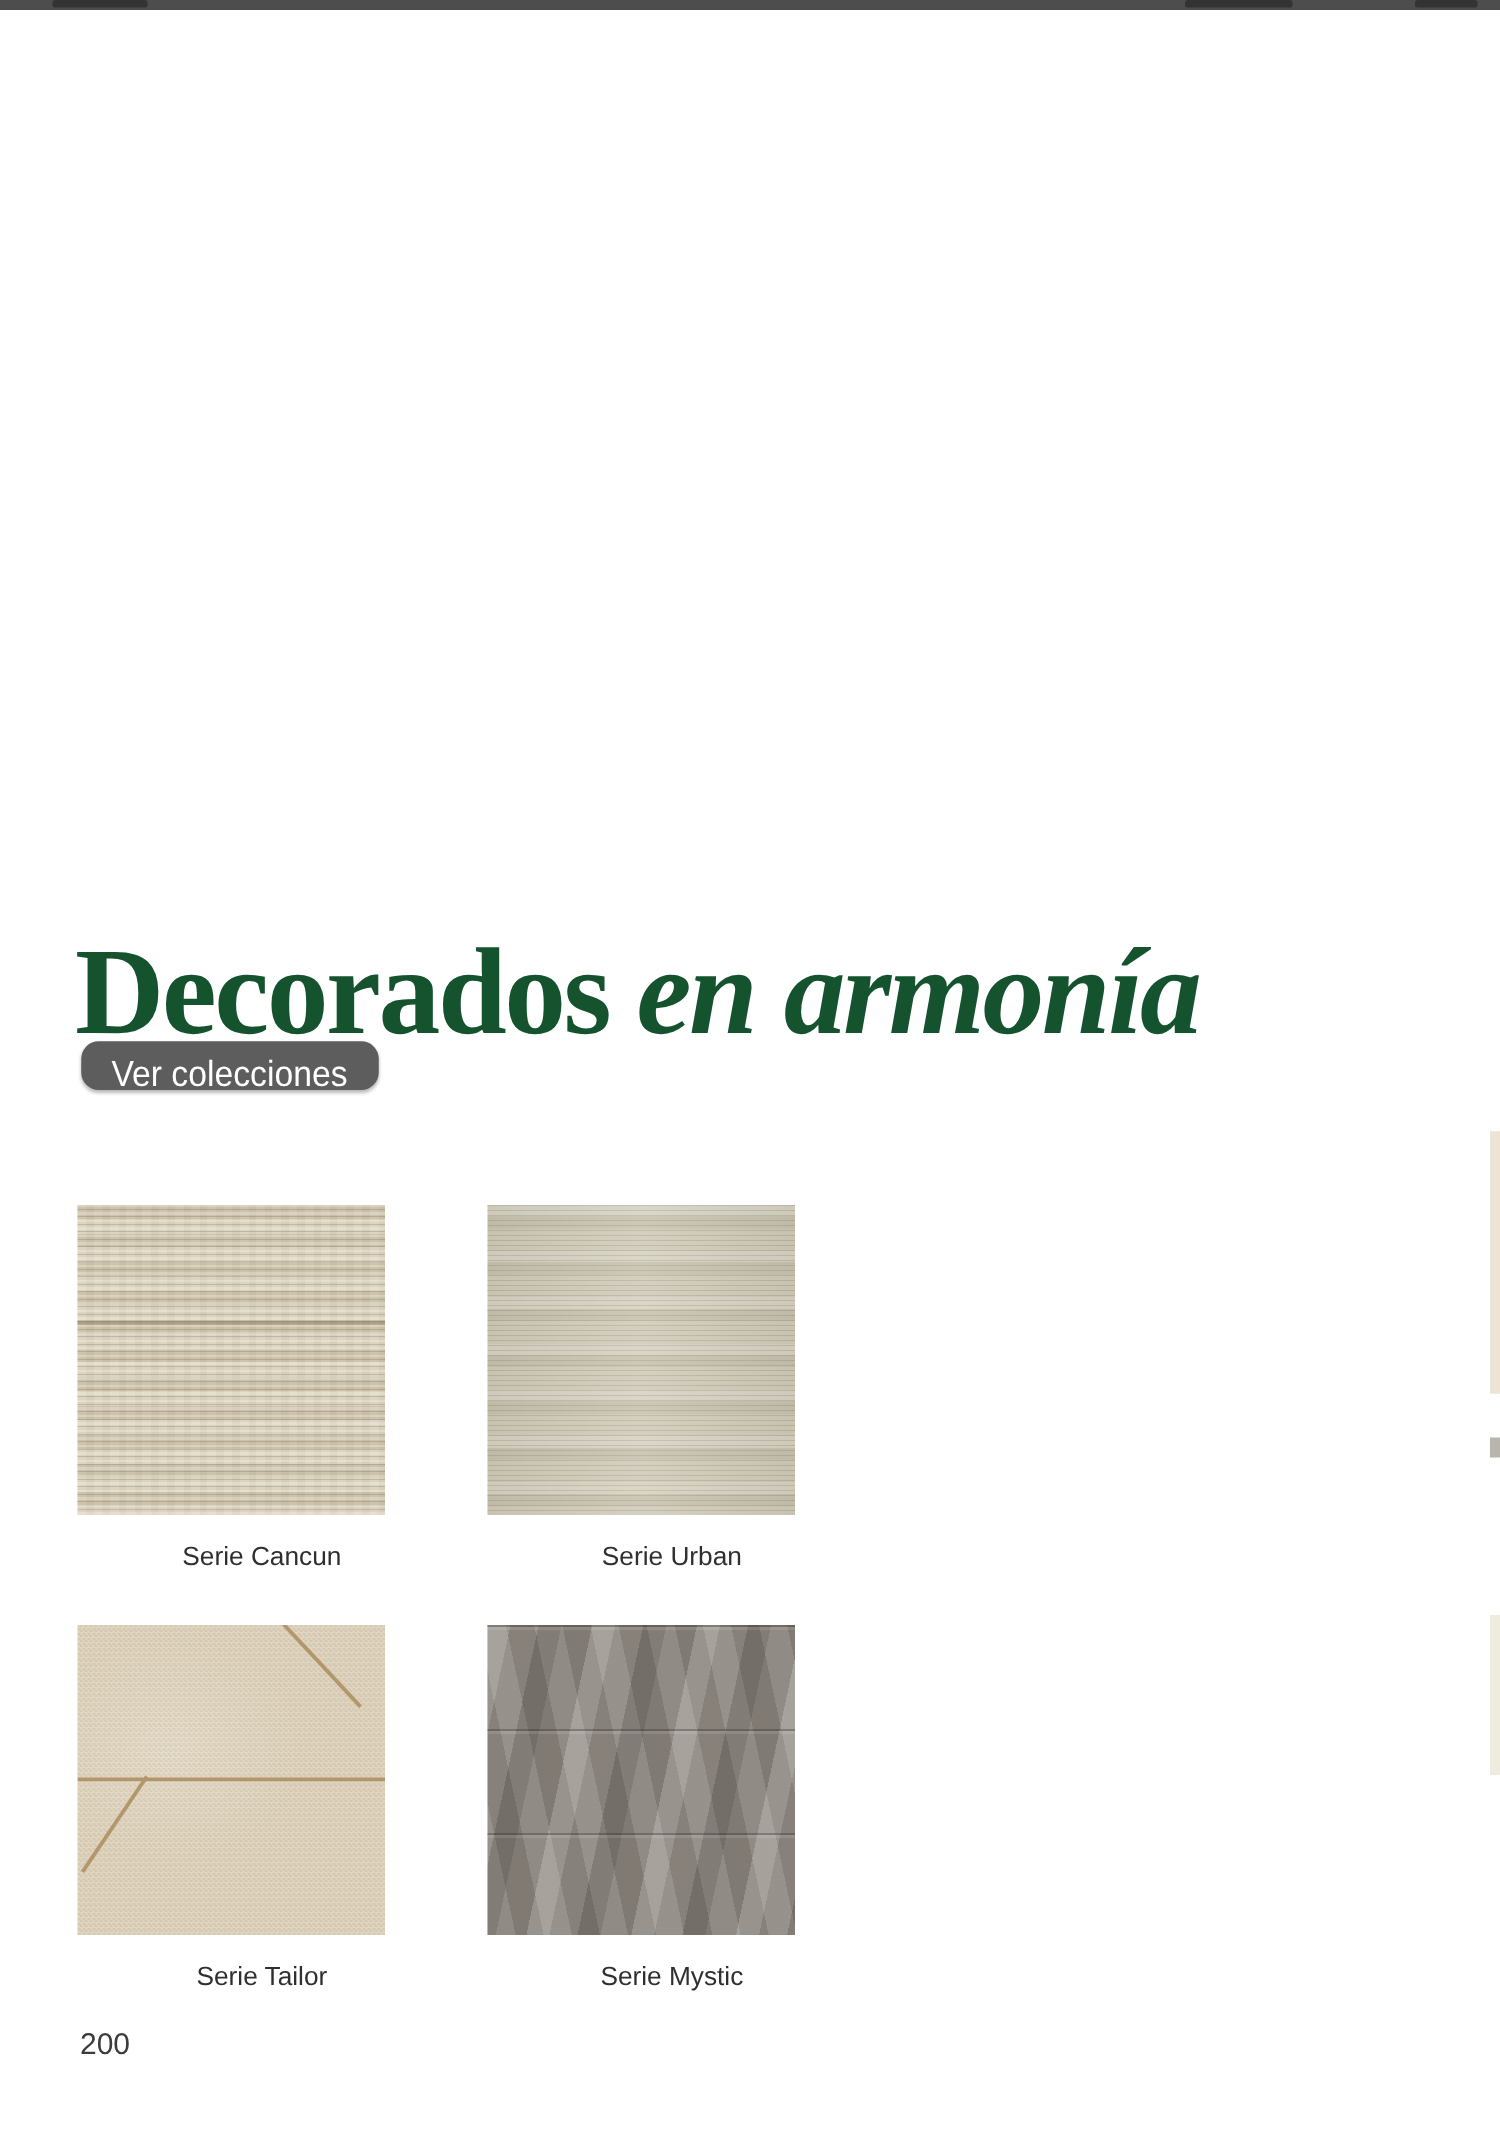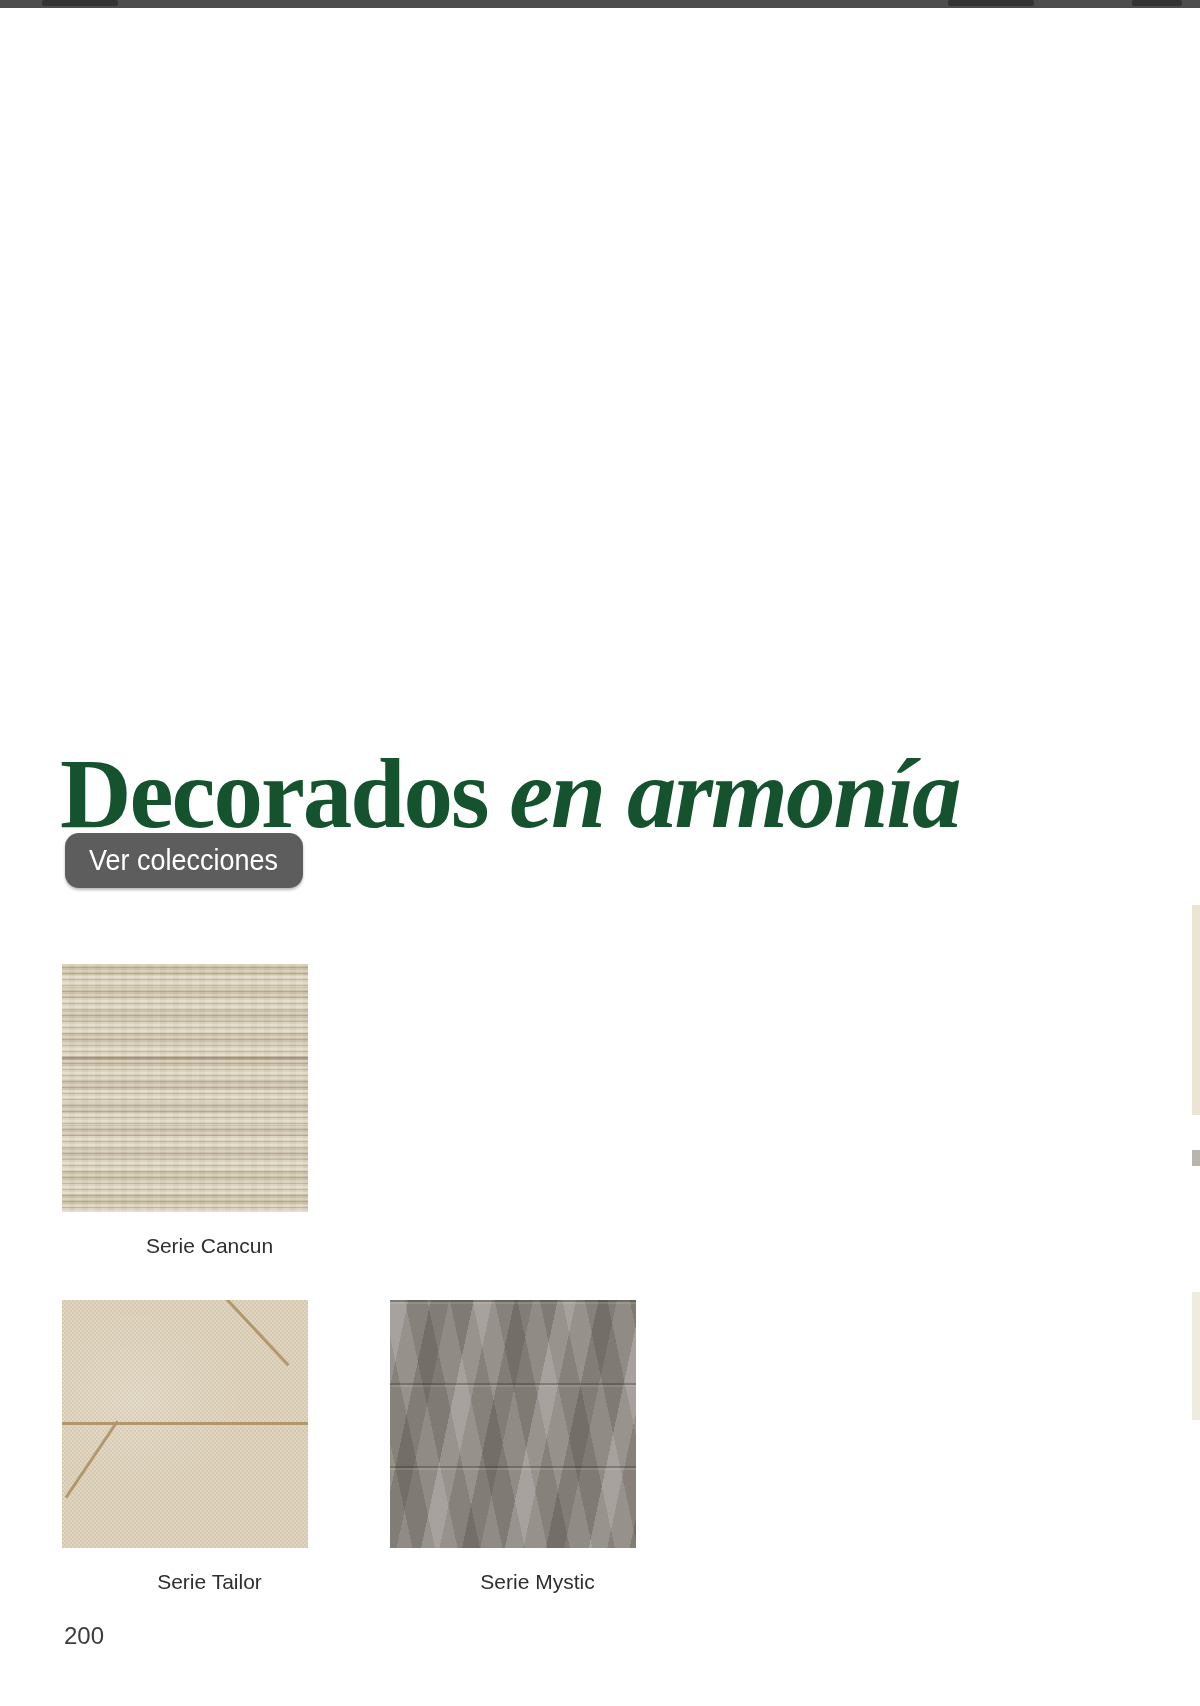--- a/index.html
+++ b/index.html
@@ -31,21 +31,21 @@
     font-size:99px;line-height:1.05;
     letter-spacing:-2px;
     color:#14532d;white-space:nowrap;
     font-weight:700;
   }
   .title .it{font-style:italic;margin-left:0.22em;}
 
   
   .cta{
     position:absolute;left:65px;top:833px;
-    width:238px;height:55px;
+    width:238px;height:39px;
     background:#5d5d5d;border:none;border-radius:14px;
     color:#ffffff;font-family:"Liberation Sans",sans-serif;
     font-size:29px;line-height:55px;text-align:center;
     box-shadow:0 2px 3px rgba(0,0,0,.28);
     cursor:pointer;padding:0;
   }
   .cta span{display:inline-block;transform:scaleX(.93);}
 
   
   .tile-row{
@@ -170,20 +170,24 @@
 
   <h1 class="title"><span>Decorados</span><span class="it">en armonía</span></h1>
 
   <button class="cta"><span>Ver colecciones</span></button>
 
   <div class="tile-row row1">
     <div class="cell">
       <div class="tile tex-cancun"></div>
       <div class="tile-label">Serie Cancun</div>
     </div>
+    <div class="cell">
+      <div class="tile tex-urban"></div>
+      <div class="tile-label">Serie Urban</div>
+    </div>
   </div>
 
   <div class="tile-row row2">
     <div class="cell">
       <div class="tile tex-tailor">
         <div class="gold-line h"></div>
         <div class="gold-line d1"></div>
         <div class="gold-line d2"></div>
       </div>
       <div class="tile-label">Serie Tailor</div>

